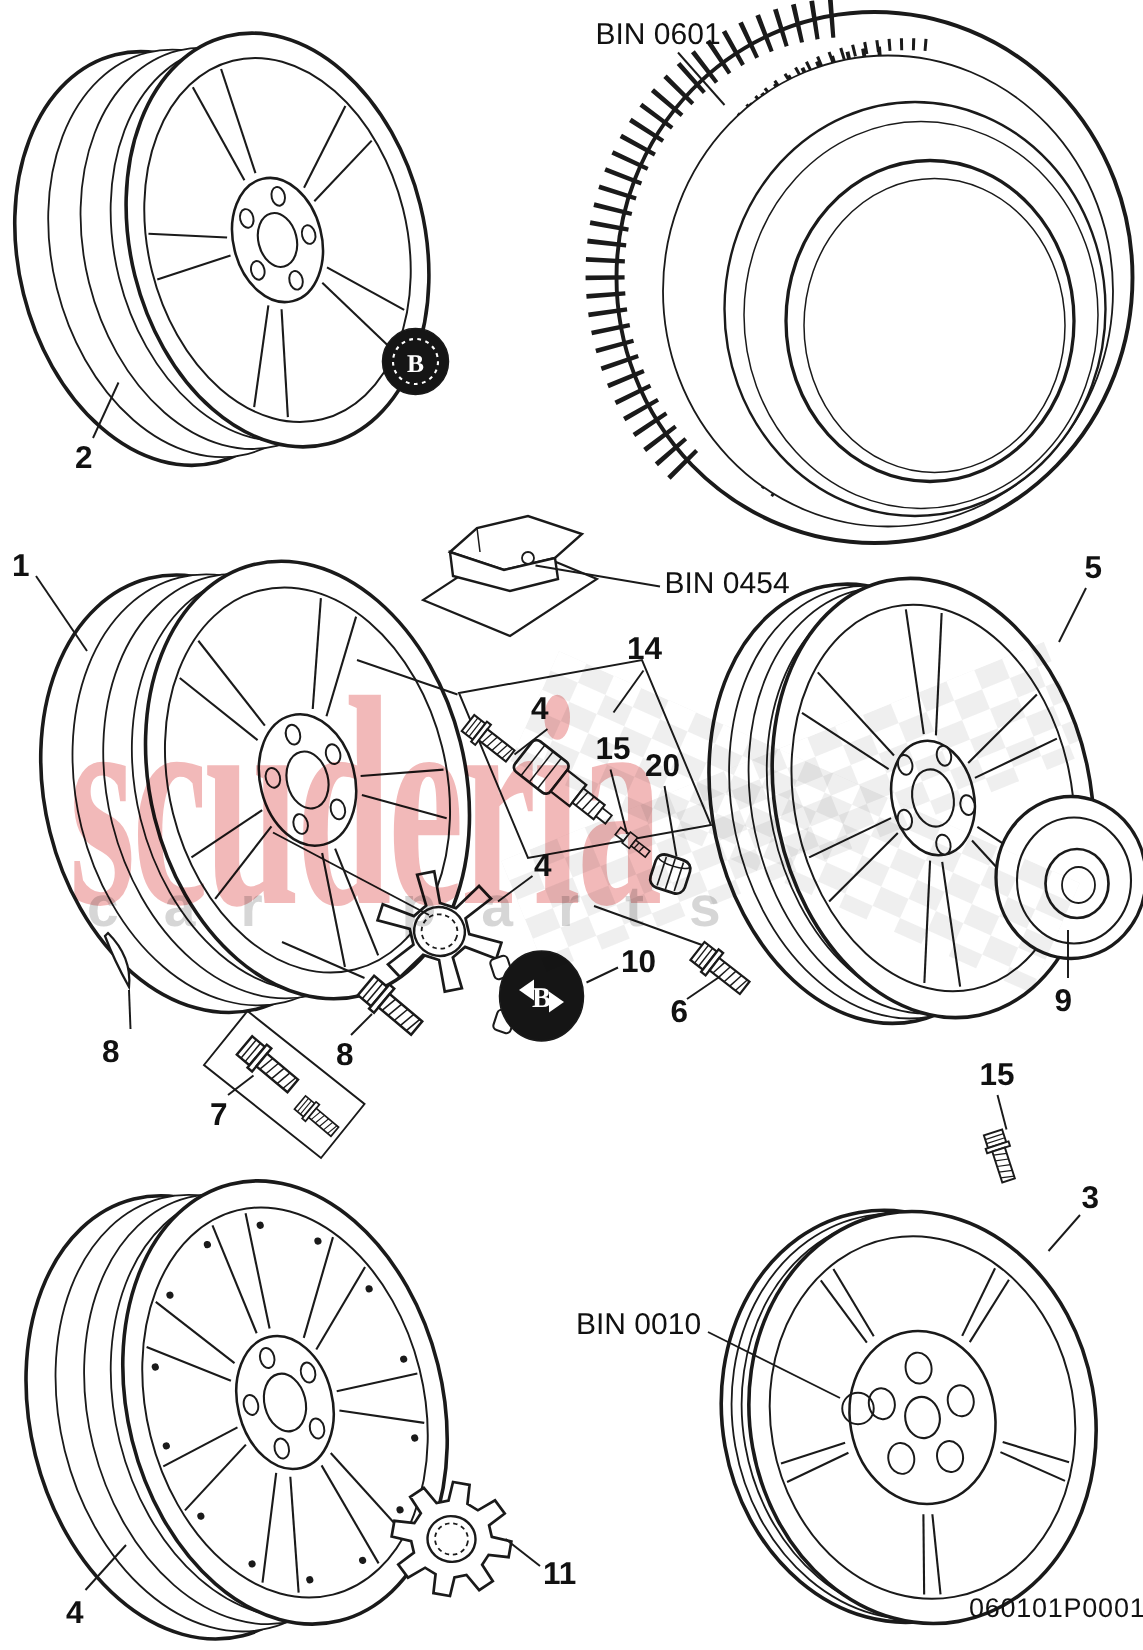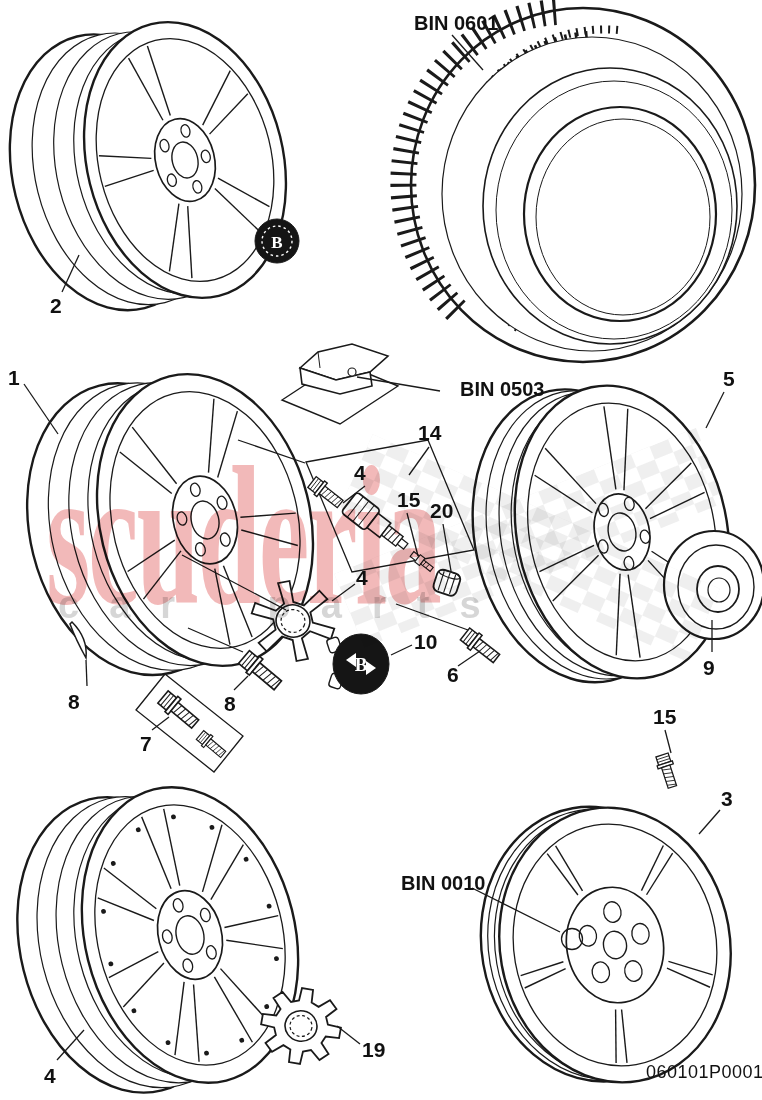--- a/index.html
+++ b/index.html
@@ -12,21 +12,21 @@
             font-size:200px;line-height:1;letter-spacing:-4px;color:var(--brand-color,#e57373);
             opacity:.5;transform:scaleX(.57);transform-origin:left top;white-space:nowrap;}
   #wm-sub{left:58px;top:584px;font-size:38px;font-weight:bold;letter-spacing:30px;word-spacing:22px;
           color:var(--subtitle-color,#cfcfcf);opacity:.85;white-space:nowrap;}
   .flag{background:repeating-conic-gradient(var(--flag-color,#e2e2e2) 0% 25%, transparent 0% 50%);
         background-size:40px 28px;opacity:.55;}
   #flag-a{left:335px;top:498px;width:390px;height:80px;transform:rotate(-22deg);}
   #flag-b{left:340px;top:508px;width:380px;height:80px;transform:rotate(24deg);}
   .num,.bin,.doc{position:absolute;z-index:3;color:#111;white-space:nowrap;}
   .num{font-weight:bold;font-size:21px;}
-  .bin{font-weight:bold;font-size:20px;margin-left:17px;}
+  .bin{font-weight:normal;font-size:20px;}
   .doc{font-size:18px;letter-spacing:.5px;}
 </style>
 </head>
 <body>
 
 <div id="canvas">
 
   <svg id="art" width="762" height="1100" viewBox="0 0 762 1100">
     <defs>
       <g id="bolt-proto">
@@ -322,27 +322,27 @@
   <div class="num" style="left:8px;top:366px">1</div>
   <div class="num" style="left:50px;top:294px">2</div>
   <div class="num" style="left:721px;top:787px">3</div>
   <div class="num" style="left:44px;top:1064px">4</div>
   <div class="num" style="left:723px;top:367px">5</div>
   <div class="num" style="left:447px;top:663px">6</div>
   <div class="num" style="left:140px;top:732px">7</div>
   <div class="num" style="left:224px;top:692px">8</div>
   <div class="num" style="left:703px;top:656px">9</div>
   <div class="num" style="left:356px;top:566px">4</div>
-  <div class="num" style="left:362px;top:1038px">19</div>
+  <div class="num" style="left:362px;top:1038px">11</div>
   <div class="num" style="left:414px;top:630px">10</div>
   <div class="num" style="left:653px;top:705px">15</div>
   <div class="num" style="left:418px;top:421px">14</div>
   <div class="num" style="left:397px;top:488px">15</div>
   <div class="num" style="left:68px;top:690px">8</div>
   <div class="num" style="left:354px;top:461px">4</div>
   <div class="num" style="left:430px;top:499px">20</div>
 
   <div class="bin" style="left:397px;top:12px">BIN 0601</div>
-  <div class="bin" style="left:443px;top:378px">BIN 0503</div>
+  <div class="bin" style="left:443px;top:378px">BIN 0454</div>
   <div class="bin" style="left:384px;top:872px">BIN 0010</div>
 
   <div class="doc" style="left:646px;top:1062px">060101P0001</div>
 </div>
 
 </body></html>

